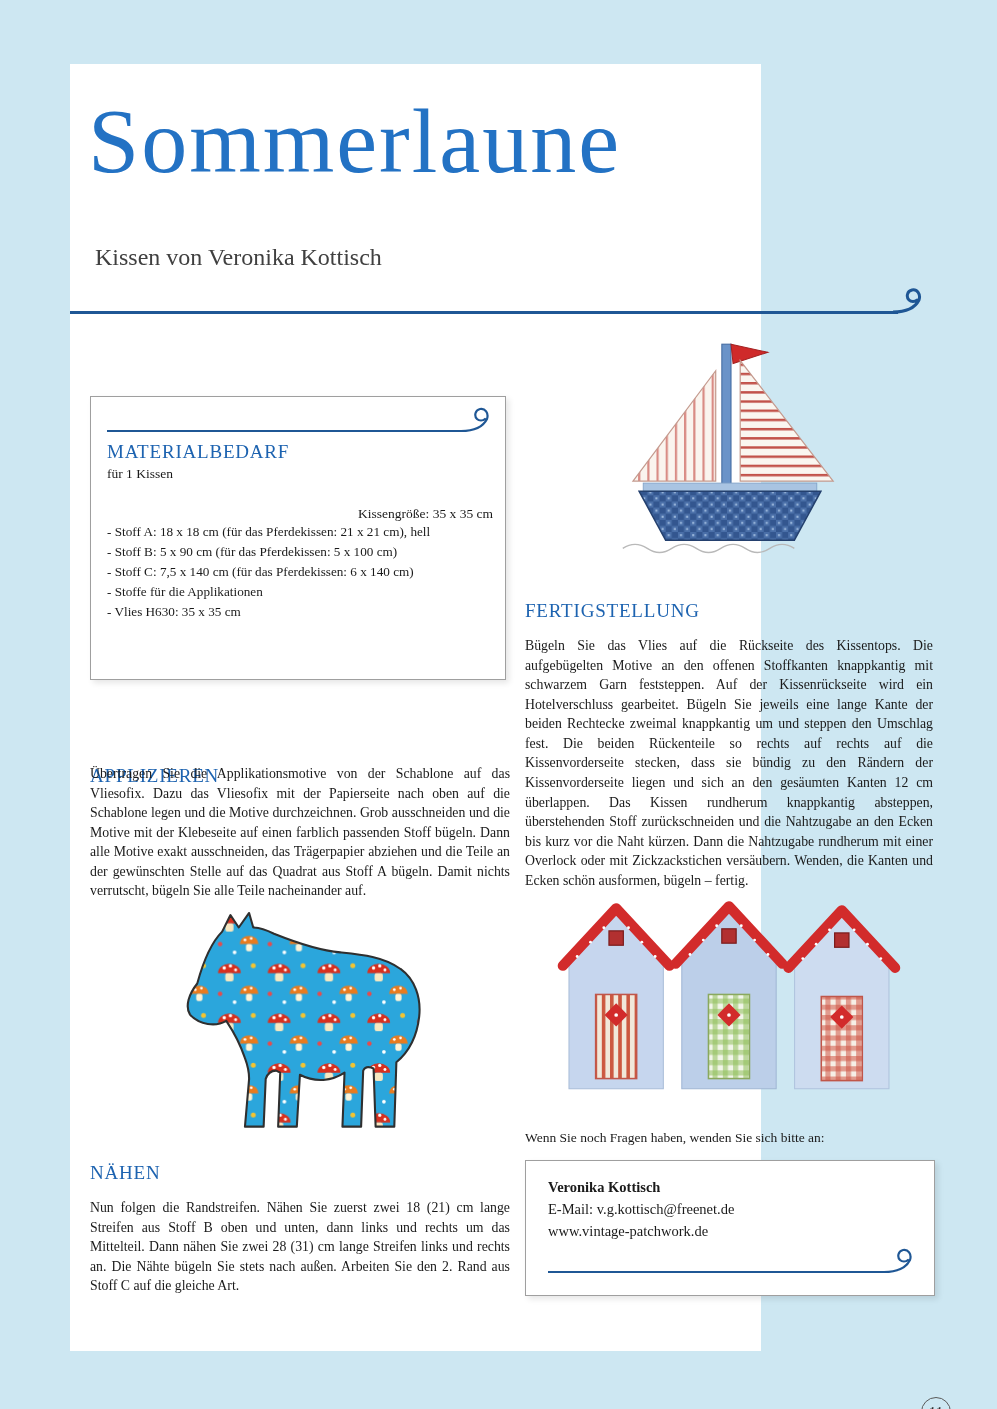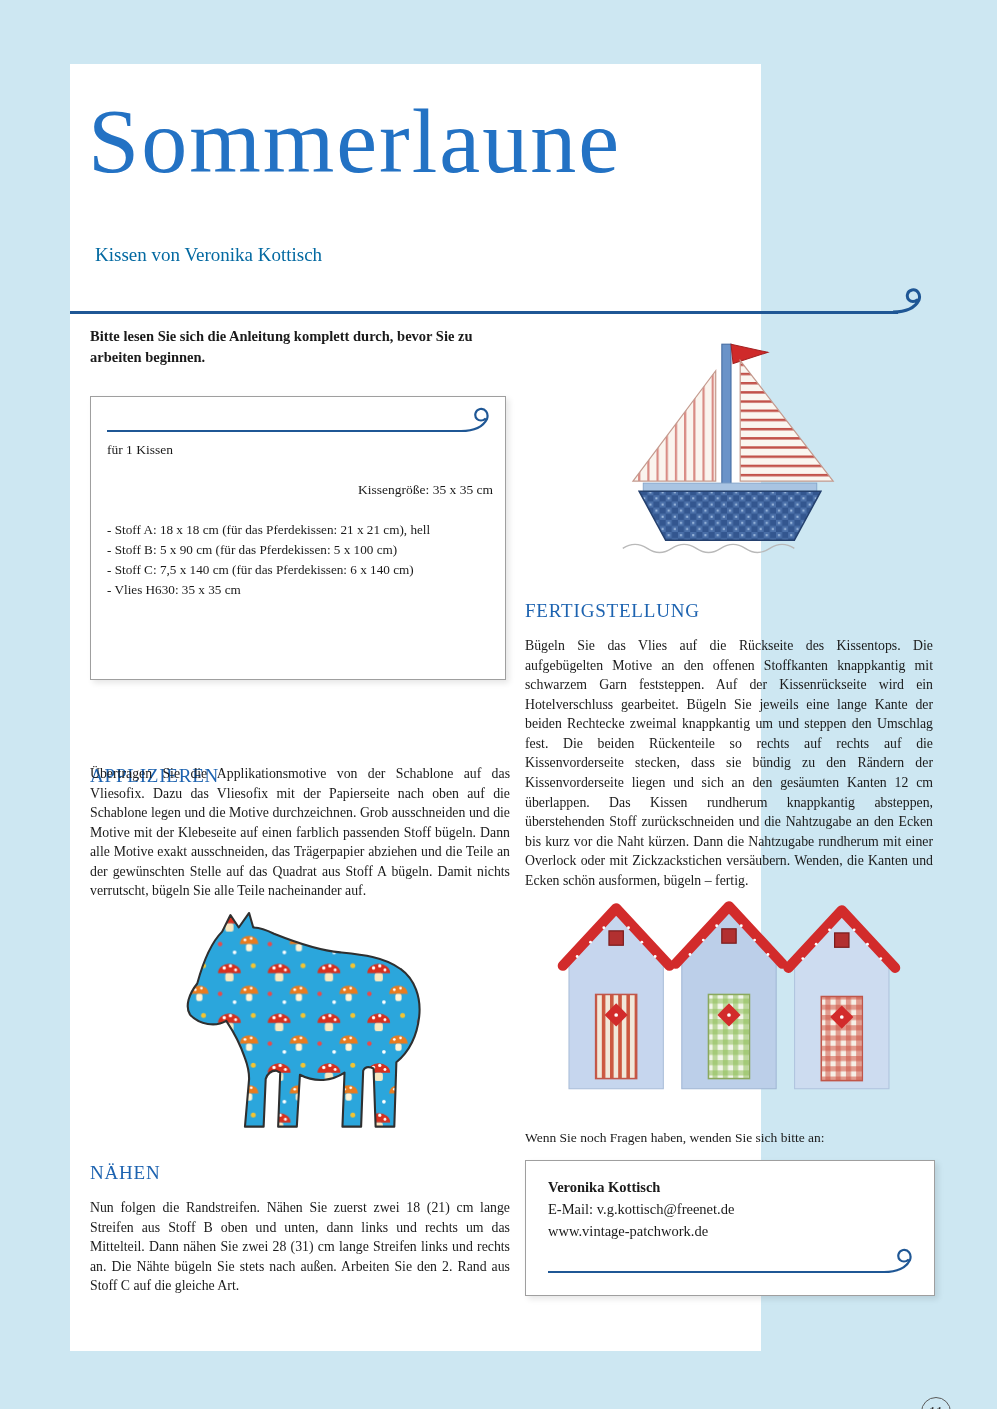--- a/index.html
+++ b/index.html
@@ -24,22 +24,22 @@
     font-weight: normal;
     font-size: 92px;
     line-height: 1.2;
     color: #2372c4;
     letter-spacing: 2px;
     white-space: nowrap;
   }
   .subtitle {
     position: absolute;
     left: 25px; top: 180px;
-    font-size: 19px;
-    color: #0369a1;
+    font-size: 24px;
+    color: #404040;
   }
   
   .flourish { position: relative; height: 32px; }
   .flourish-line {
     position: absolute; left: 0; right: 27px; top: 22.5px;
     border-top: 3px solid #1f5795;
   }
   .flourish-curl { position: absolute; right: 0; top: 0; width: 32px; height: 32px; }
   .flourish-curl path { stroke: #1f5795; stroke-width: 3; fill: none; stroke-linecap: round; }
   .flourish--box .flourish-line { border-top-width: 2px; top: 23px; }
@@ -66,21 +66,21 @@
   }
   .blue-heading {
     font-size: 19px;
     font-weight: normal;
     color: #1d63b0;
     letter-spacing: 0.8px;
   }
   .material-box .blue-heading { margin-top: 2px; }
   .material-for { font-size: 13.5px; margin-top: 3px; }
   .material-size { font-size: 13.5px; margin-top: 24px; text-align: right; }
-  .material-list { margin-top: 22px; }
+  .material-list { }
   .material-item { font-size: 13.2px; line-height: 1.52; white-space: nowrap; }
 
   .col-heading { position: absolute; }
   .body-text {
     position: absolute;
     font-size: 13.8px;
     line-height: 1.42;
     text-align: justify;
   }
   .illu { position: absolute; }
@@ -121,35 +121,36 @@
   <h1 class="page-title">Sommerlaune</h1>
   <div class="subtitle">Kissen von Veronika Kottisch</div>
 
   <div class="flourish main-rule">
     <div class="flourish-line"></div>
     <svg class="flourish-curl" viewBox="0 0 32 32">
       <path d="M0 24 C 12 24 22 20 26 12 C 28 6 24 1 19 2 C 14 3 13 9 16 12 C 18 14 22 14 24 12"></path>
     </svg>
   </div>
 
-  <p class="intro-bold">Bitte lesen Sie sich die Anleitung komplett durch, bevor Sie zu arbeiten beginnen.</p>
 
   <div class="box material-box">
     <div class="flourish flourish--box">
       <div class="flourish-line"></div>
       <svg class="flourish-curl" viewBox="0 0 32 32">
         <path d="M0 24 C 12 24 22 20 26 12 C 28 6 24 1 19 2 C 14 3 13 9 16 12 C 18 14 22 14 24 12"></path>
       </svg>
     </div>
+    <h2 class="blue-heading">MATERIALBEDARF</h2>
     <div class="material-for">für 1 Kissen</div>
     <div class="material-size">Kissengröße: 35 x 35 cm</div>
     <div class="material-list">
       <div class="material-item">- Stoff A: 18 x 18 cm (für das Pferdekissen: 21 x 21 cm), hell</div>
       <div class="material-item">- Stoff B: 5 x 90 cm (für das Pferdekissen: 5 x 100 cm)</div>
       <div class="material-item">- Stoff C: 7,5 x 140 cm (für das Pferdekissen: 6 x 140 cm)</div>
+      <div class="material-item">- Stoffe für die Applikationen</div>
       <div class="material-item">- Vlies H630: 35 x 35 cm</div>
     </div>
   </div>
 
   <svg class="illu" style="left:520px; top:272px;" width="280" height="240" viewBox="0 0 270 235">
     <defs>
       <pattern id="sailV" width="9" height="9" patternUnits="userSpaceOnUse">
         <rect width="9" height="9" fill="#faf4ee"></rect>
         <rect width="2.2" height="9" fill="#d98c85"></rect>
       </pattern>

